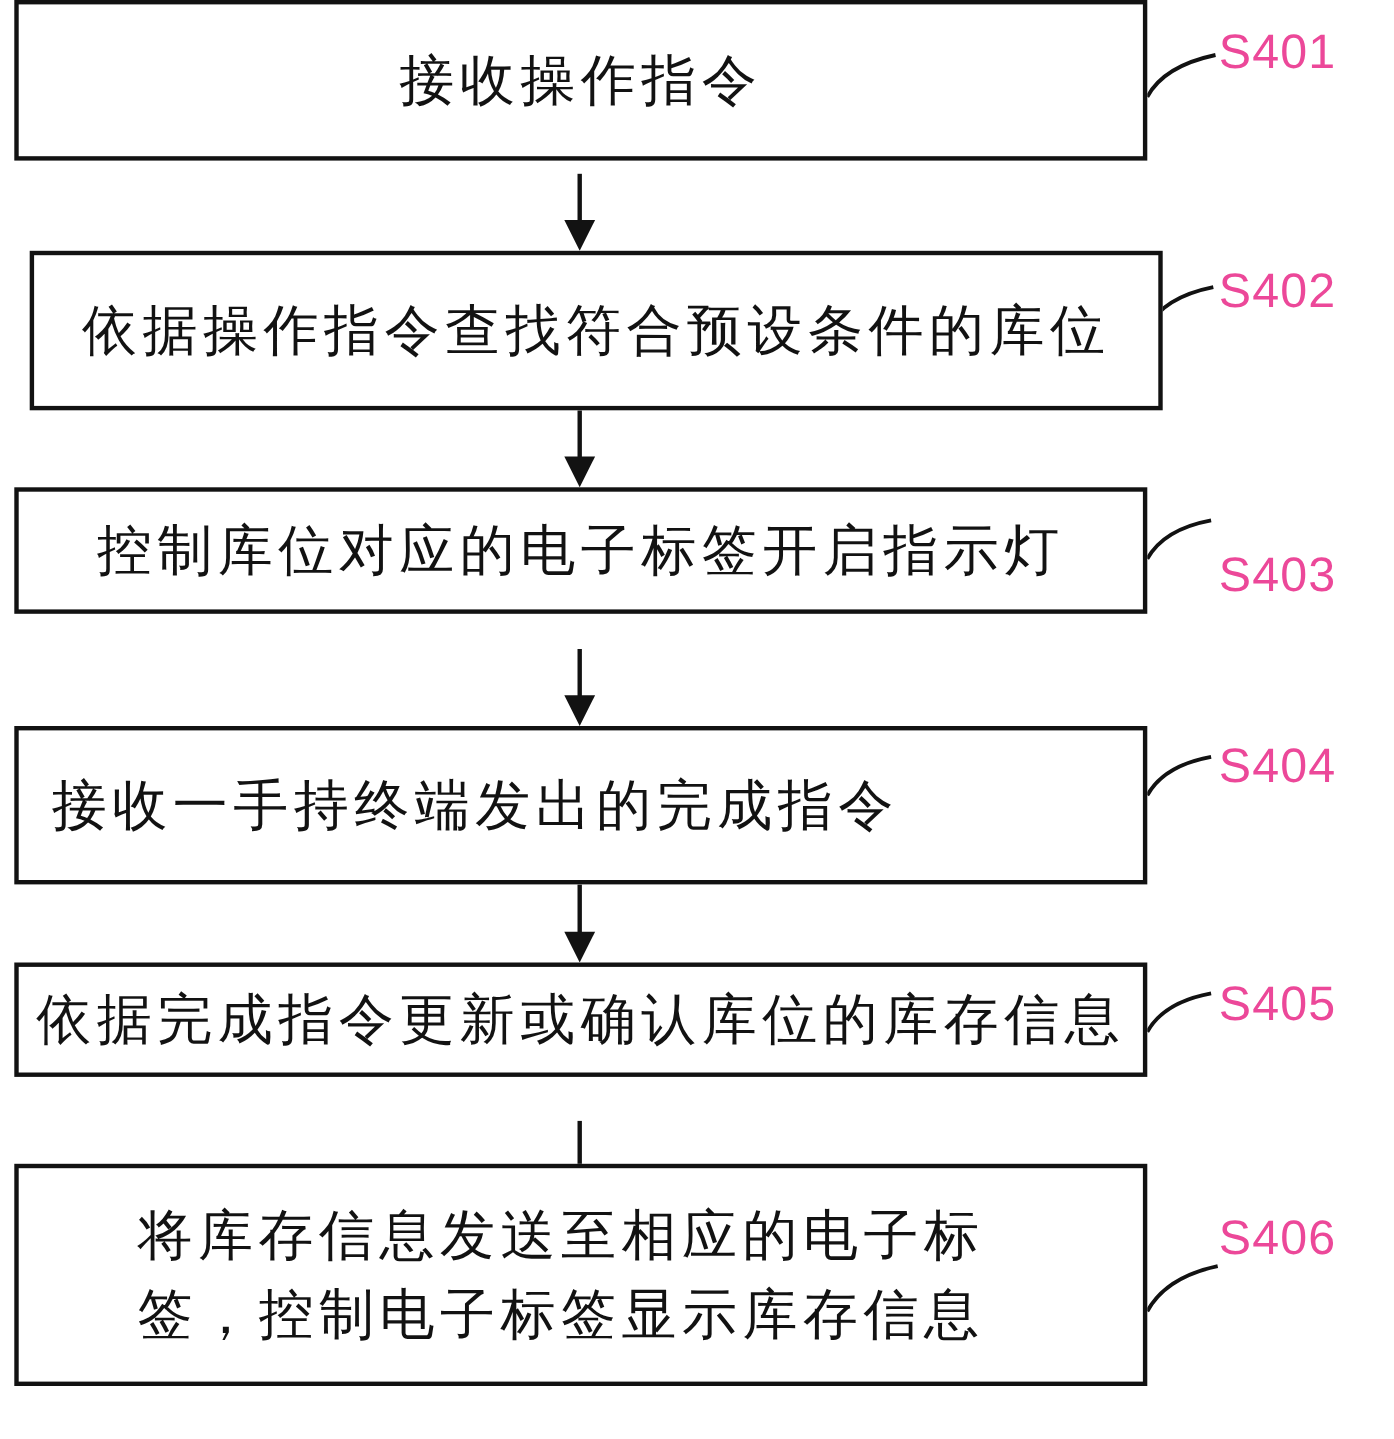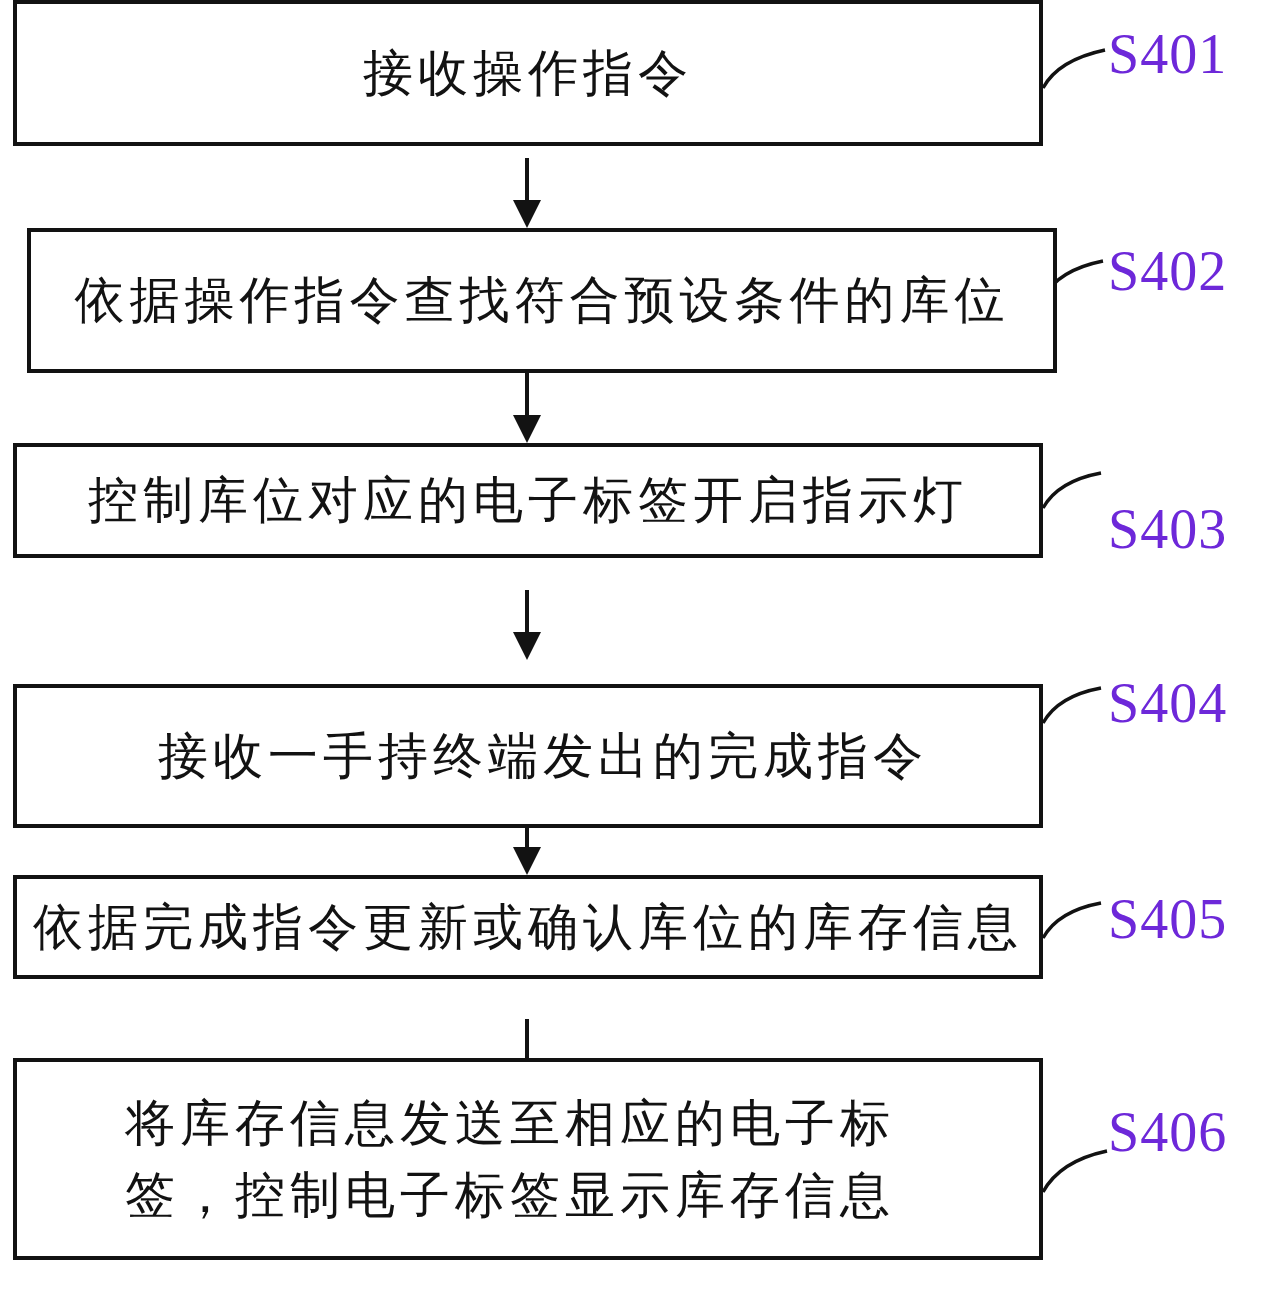--- a/index.html
+++ b/index.html
@@ -35,33 +35,32 @@
     align-items: center;
     justify-content: center;
     font-size: 50px;
     letter-spacing: 5px;
     color: #121212;
     white-space: nowrap;
   }
   .b1 { top: 0;   height: 146px; }
   .b2 { top: 228px;  height: 145px; margin-left: 14px; }
   .b3 { top: 443px;  height: 115px; }
-  .b4 { top: 684px;  height: 144px; justify-content: center; padding-left: 30px; }
+  .b4 { top: 660px;  height: 144px; justify-content: flex-start; padding-left: 30px; }
   .b5 { top: 875px;  height: 104px; }
   .b6 { top: 1058px; height: 202px; justify-content: flex-start; padding-left: 108px; white-space: normal; }
   .b6 .multiline span { display: block; line-height: 72px; }
   .step-label {
     position: absolute;
     left: 1108px;
-    font-size: 56px;
+    font-size: 44px;
     line-height: 1;
     letter-spacing: 1px;
-    color: #6d28d9;
+    color: #ec4899;
     white-space: nowrap;
-    font-family: Liberation Serif, serif;
   }
   .l1 { top: 26px; }
   .l2 { top: 243px; }
   .l3 { top: 457px; margin-top: 44px; }
   .l4 { top: 675px; }
   .l5 { top: 891px; }
   .l6 { top: 1104px; }
 </style>
 </head>
 <body>

